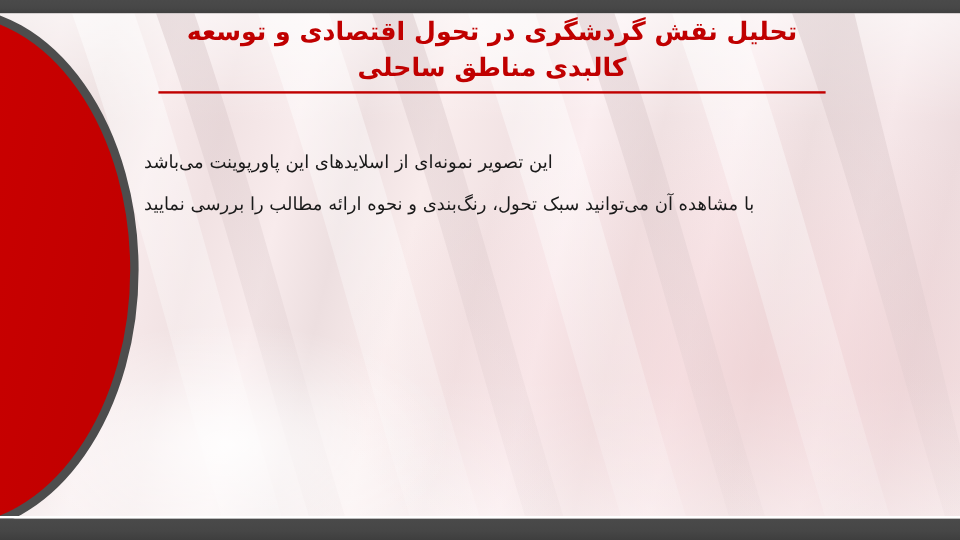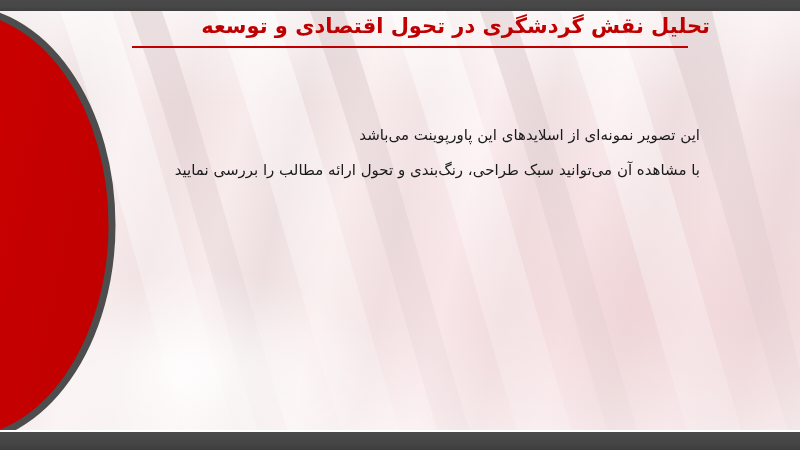--- a/index.html
+++ b/index.html
@@ -113,21 +113,21 @@
     z-index: 5;
     text-align: center;
     direction: rtl;
   }
   .title-line {
     color: #C00000;
     font-size: 21px;
     font-weight: bold;
     line-height: 30px;
     white-space: nowrap;
-    text-align: right;
+    text-align: center;
     direction: rtl;
     unicode-bidi: isolate;
   }
   .title-rule {
     margin: 5px auto 0 auto;
     width: 556px;
     height: 2px;
     background: #C00000;
   }
 
@@ -140,21 +140,21 @@
     direction: rtl;
     text-align: right;
   }
   .body-line {
     color: #1a1a1a;
     font-size: 15px;
     line-height: 35px;
     white-space: nowrap;
     direction: rtl;
     unicode-bidi: isolate;
-    text-align: right;
+    text-align: left;
   }
 </style>
 </head>
 <body>
 
 <div id="slide">
 
   <div class="panel"></div>
   <div class="panel-wash"></div>
 
@@ -191,25 +191,26 @@
           <stop offset="45%" stop-color="#cc0000"></stop>
           <stop offset="100%" stop-color="#c20000"></stop>
         </linearGradient>
       </defs>
       <ellipse cx="110" cy="220" rx="152" ry="216" fill="url(#redGrad)" stroke="#4d4d4d" stroke-width="7"></ellipse>
     </svg>
   </div>
 
   <div class="title-block">
     <div class="title-line">تحلیل نقش گردشگری در تحول اقتصادی و توسعه</div>
+    <div class="title-line">کالبدی مناطق ساحلی</div>
     <div class="title-rule"></div>
   </div>
 
   <div class="body-block">
     <div class="body-line">این تصویر نمونه‌ای از اسلایدهای این پاورپوینت می‌باشد</div>
-    <div class="body-line">با مشاهده آن می‌توانید سبک طراحی، رنگ‌بندی و تحول ارائه مطالب را بررسی نمایید</div>
+    <div class="body-line">با مشاهده آن می‌توانید سبک تحول، رنگ‌بندی و نحوه ارائه مطالب را بررسی نمایید</div>
   </div>
 
   <div class="top-band"></div>
   <div class="bottom-hairline"></div>
   <div class="bottom-band"></div>
 
 </div>
 
 </body></html>

